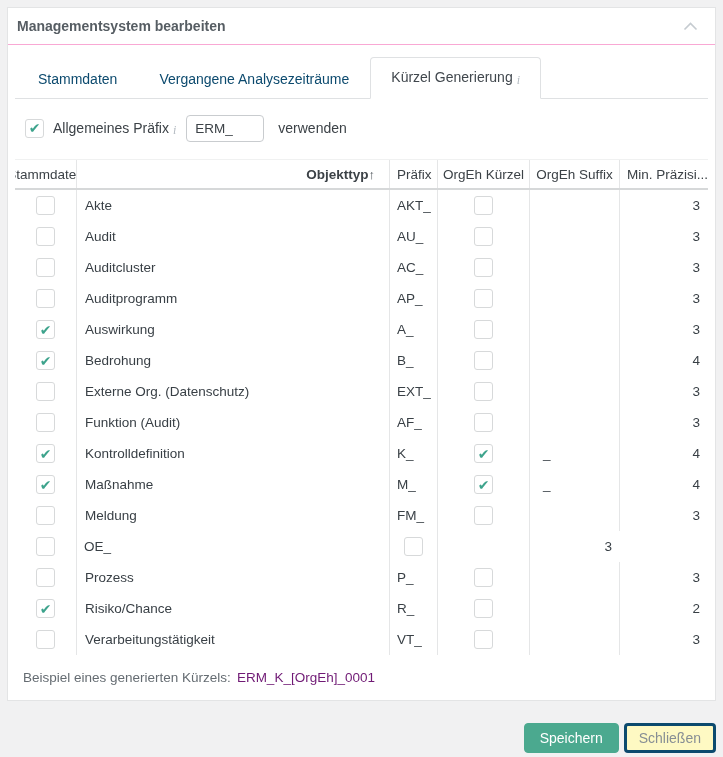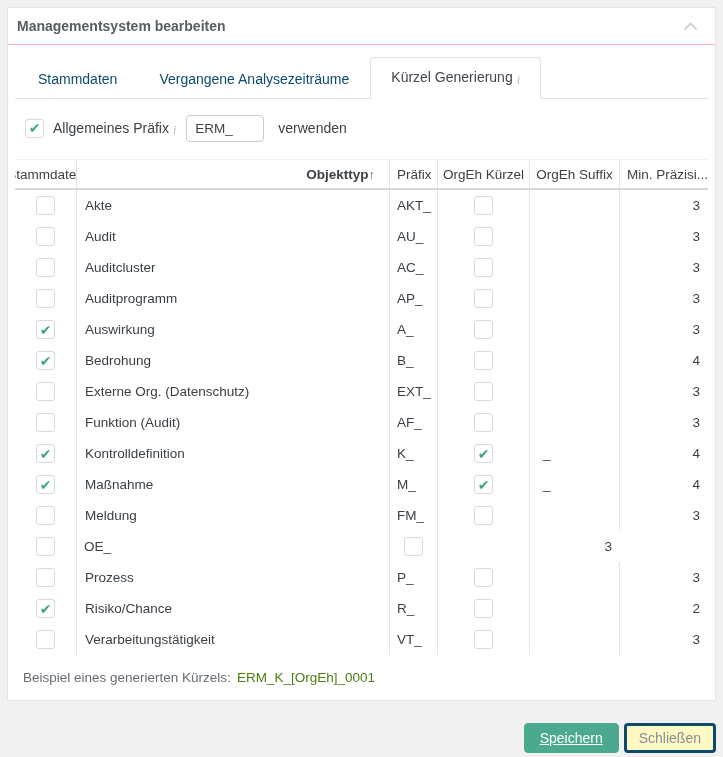--- a/index.html
+++ b/index.html
@@ -114,40 +114,39 @@
   .th.c-obj { justify-content: flex-end; padding-right: 14px; font-weight: bold; }
   .th.c-min { justify-content: flex-start; padding-left: 7px; }
   .sort-icon { color: #4a5157; font-size: 13px; }
   
   .example {
     margin-top: 15px;
     padding-left: 8px;
     font-size: 13.5px;
     color: #656c72;
   }
-  .example .value { margin-left: 6px; color: #4d7c0f; }
+  .example .value { margin-left: 6px; color: #701a75; }
   
   .footer {
     position: absolute;
     right: 7px; top: 723px;
     display: flex; gap: 5px;
   }
   .btn {
     height: 30px;
     border-radius: 4px;
     font-family: "Liberation Sans", sans-serif;
     font-size: 14px;
     cursor: pointer;
   }
   .btn-save {
     background: #4ba98f;
     border: 1px solid #4ba98f;
     color: #ffffff;
     padding: 0 15px;
-    text-decoration: underline;
   }
   .btn-close {
     background: #fef9c3;
     border: 3px solid #0c4a6e;
     color: #878e94;
     padding: 0 12px;
   }
 </style>
 </head>
 <body>

